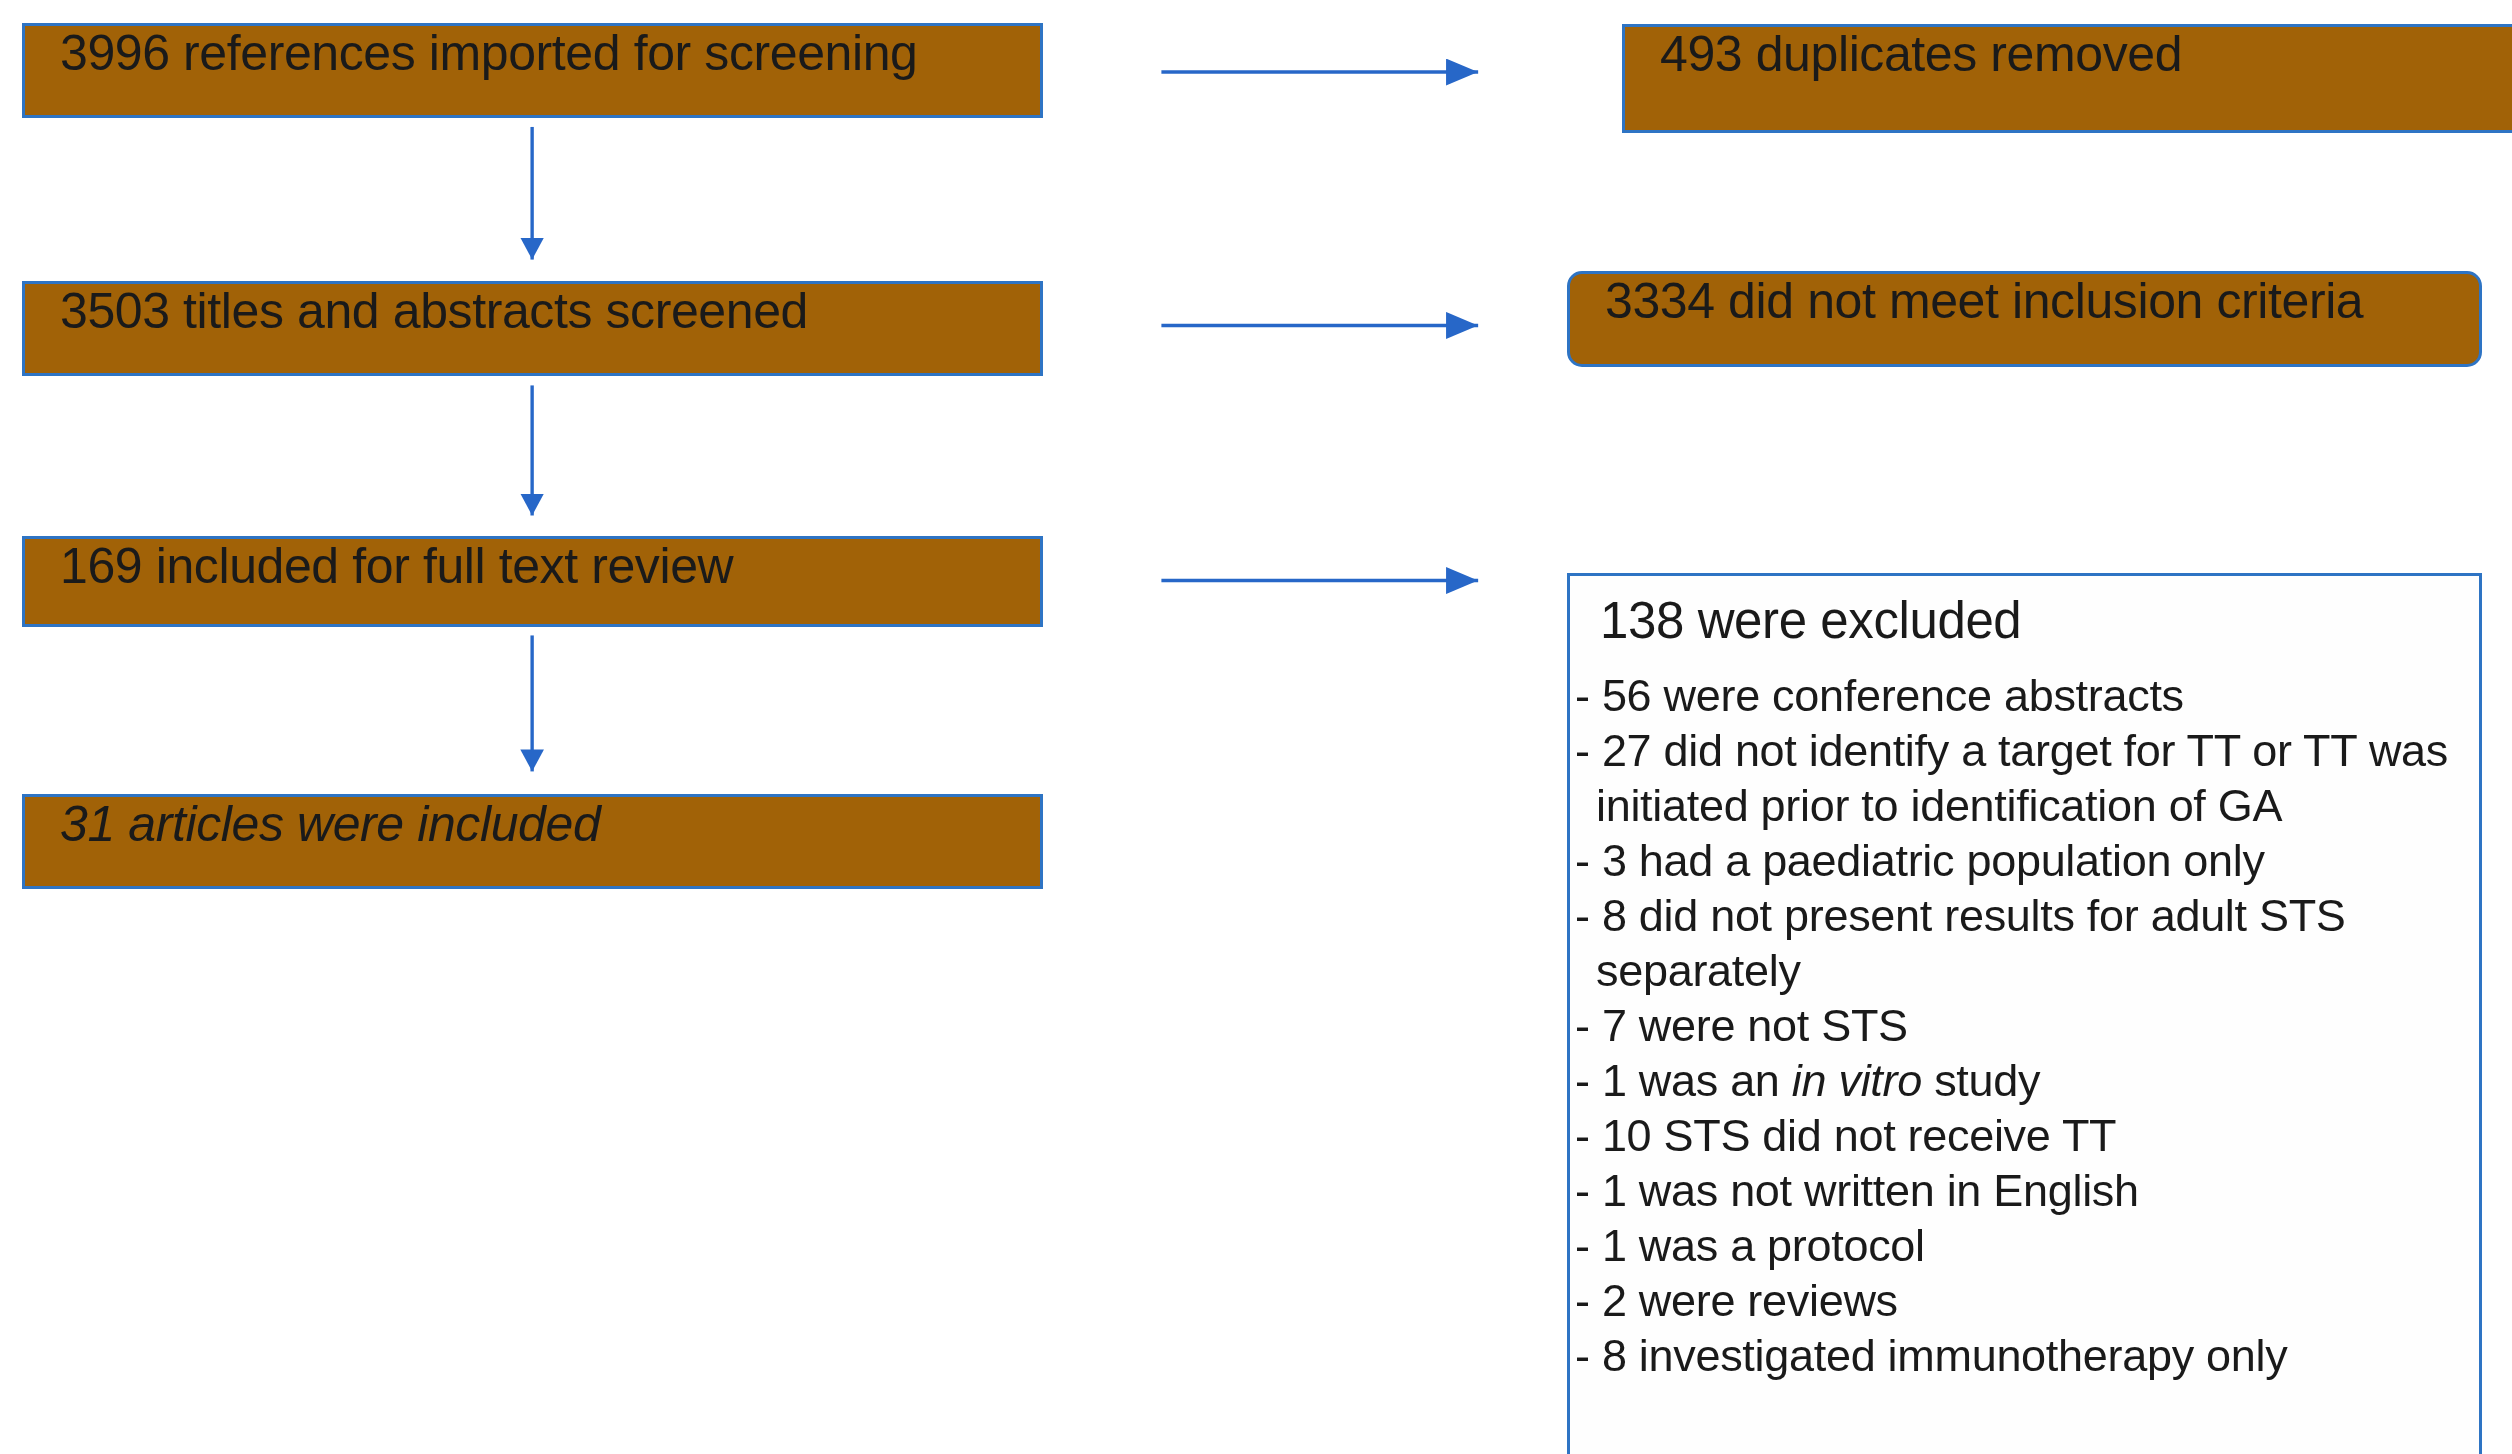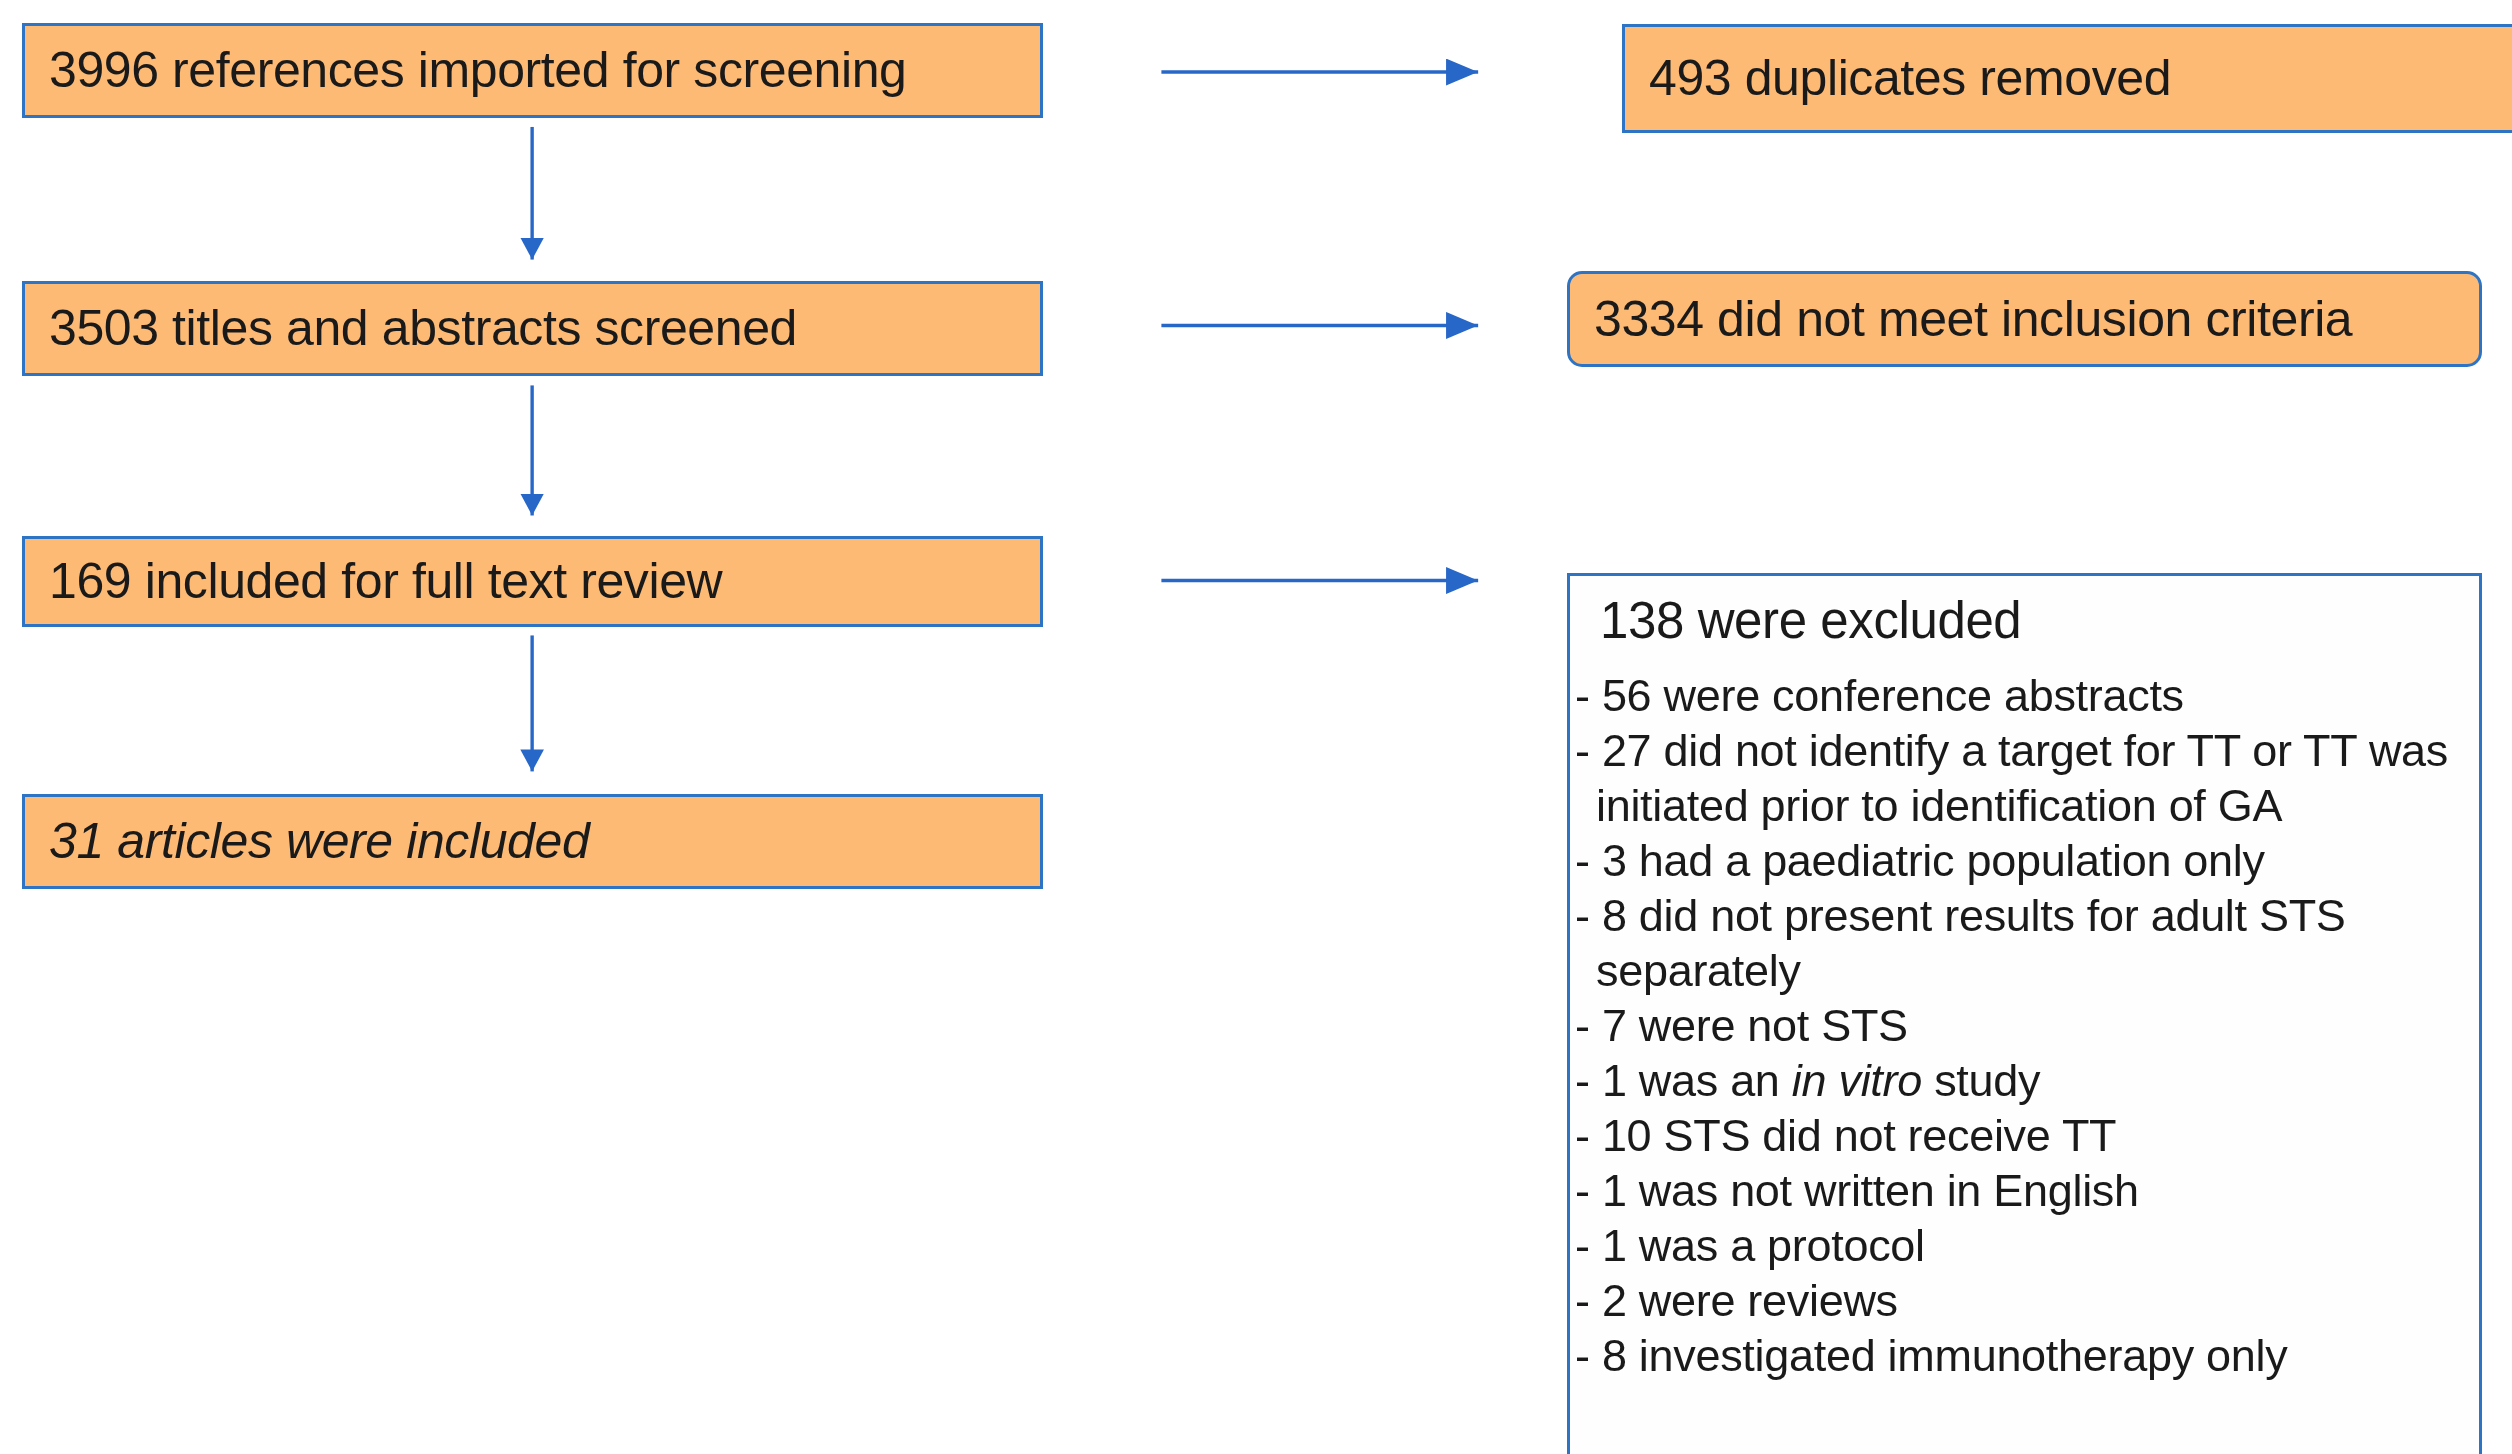--- a/index.html
+++ b/index.html
@@ -14,24 +14,24 @@
     width:2512px;
     height:1455px;
     background:var(--bg);
     font-family:"Liberation Sans", sans-serif;
     color:var(--text);
     overflow:hidden;
   }
   .fbox{
     position:absolute;
     border:3.4px solid var(--box-border);
-    background:#fdba74;
+    background:#a16207;
     box-sizing:border-box;
     display:flex;
-    align-items:center;
+    padding-left:11px;
   }
   .fbox .label{
     padding-left:24px;
     font-size:50px;
     line-height:1.1;
     white-space:nowrap;
     letter-spacing:-0.4px;
   }
   
   .box-l1{left:22px;  top:23px;  width:1021px; height:95px;}

